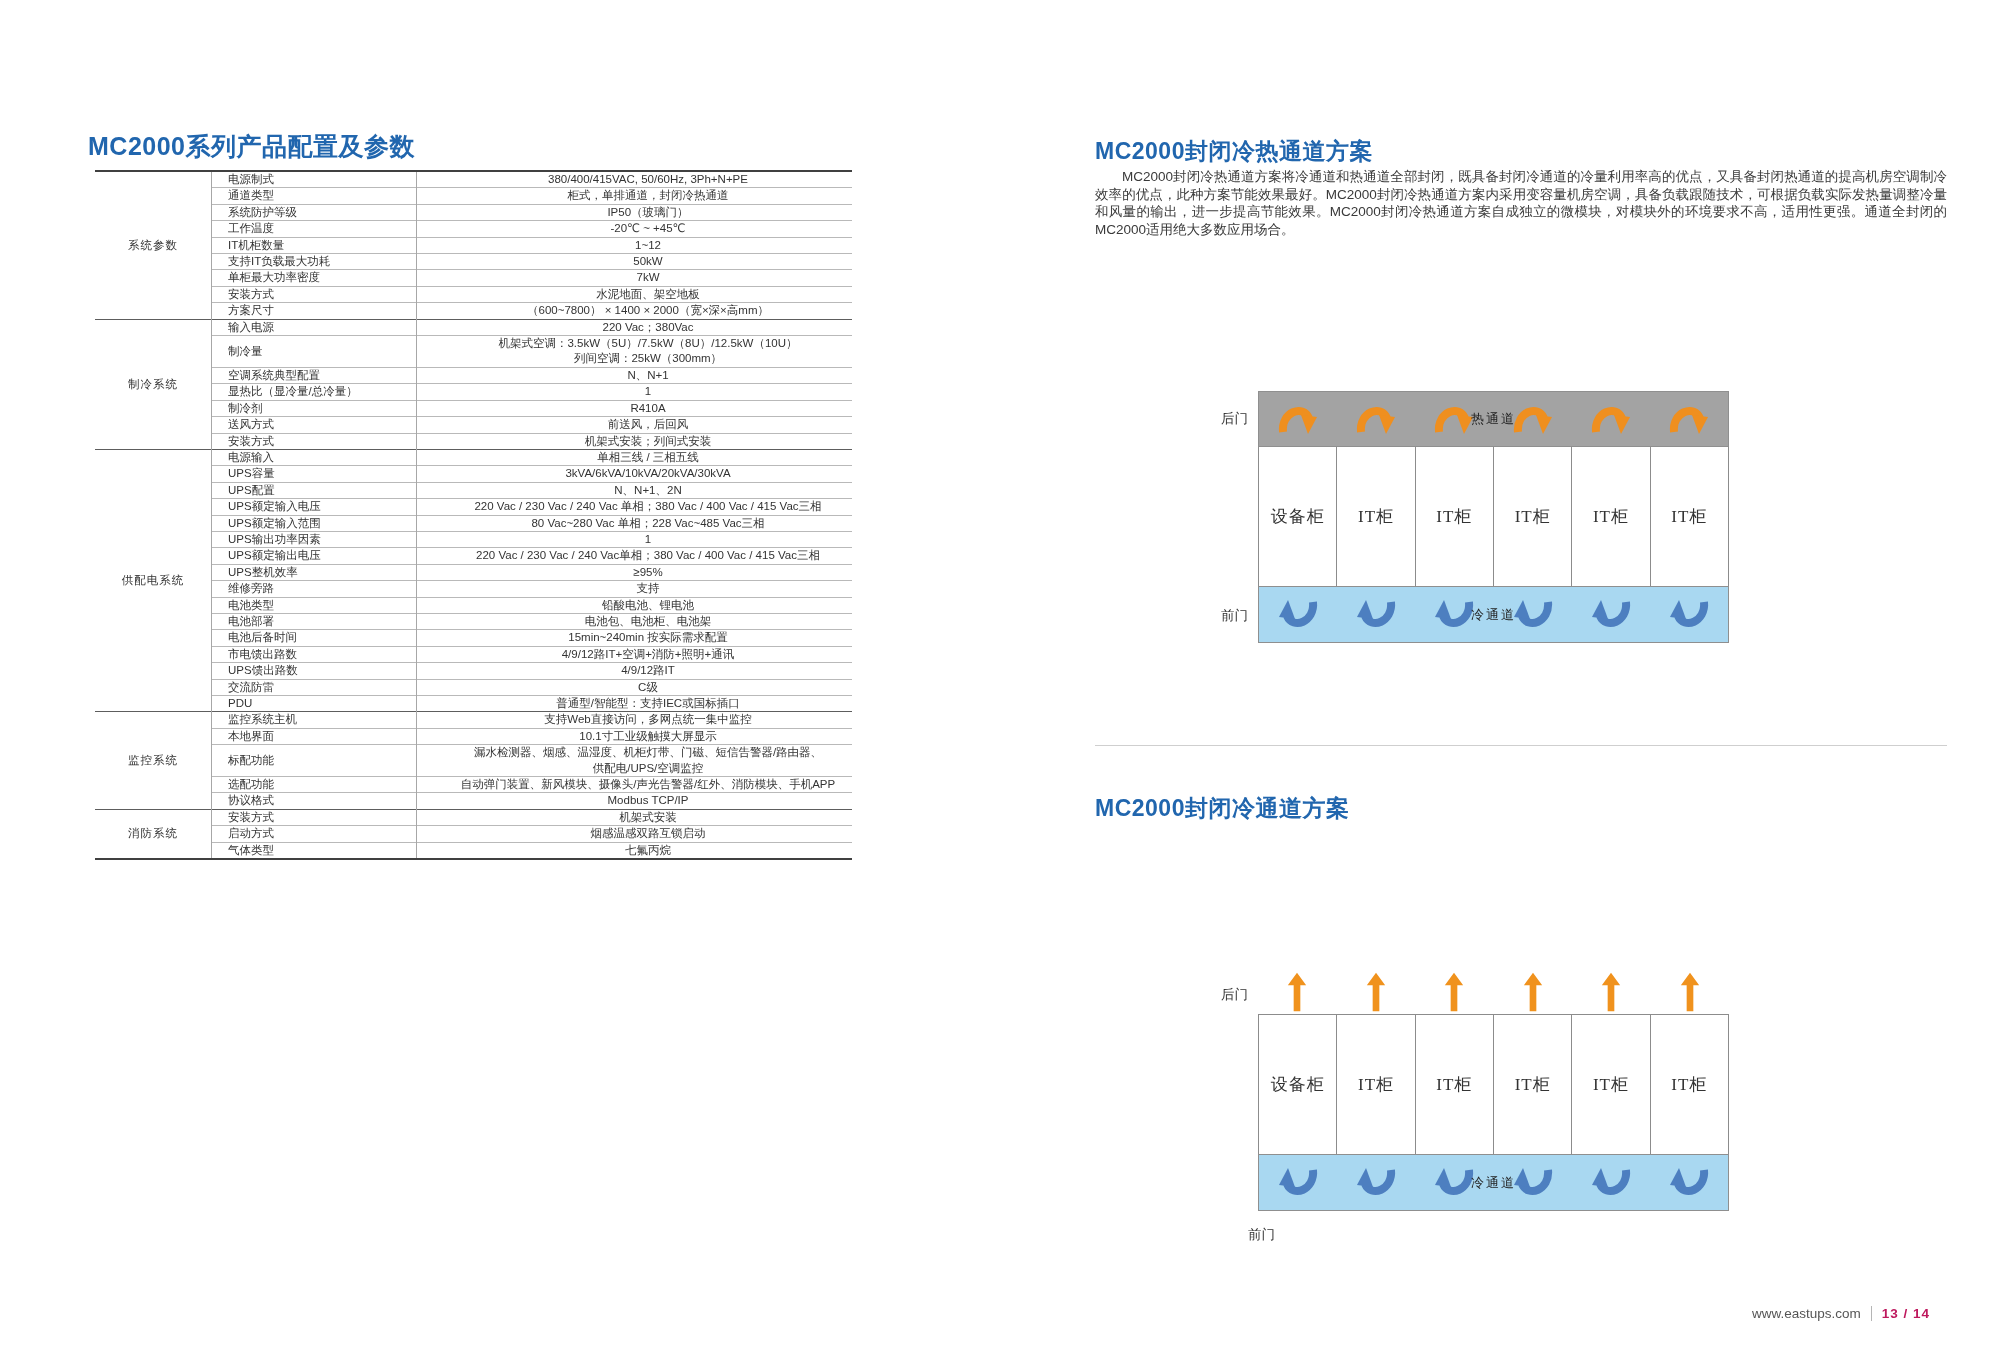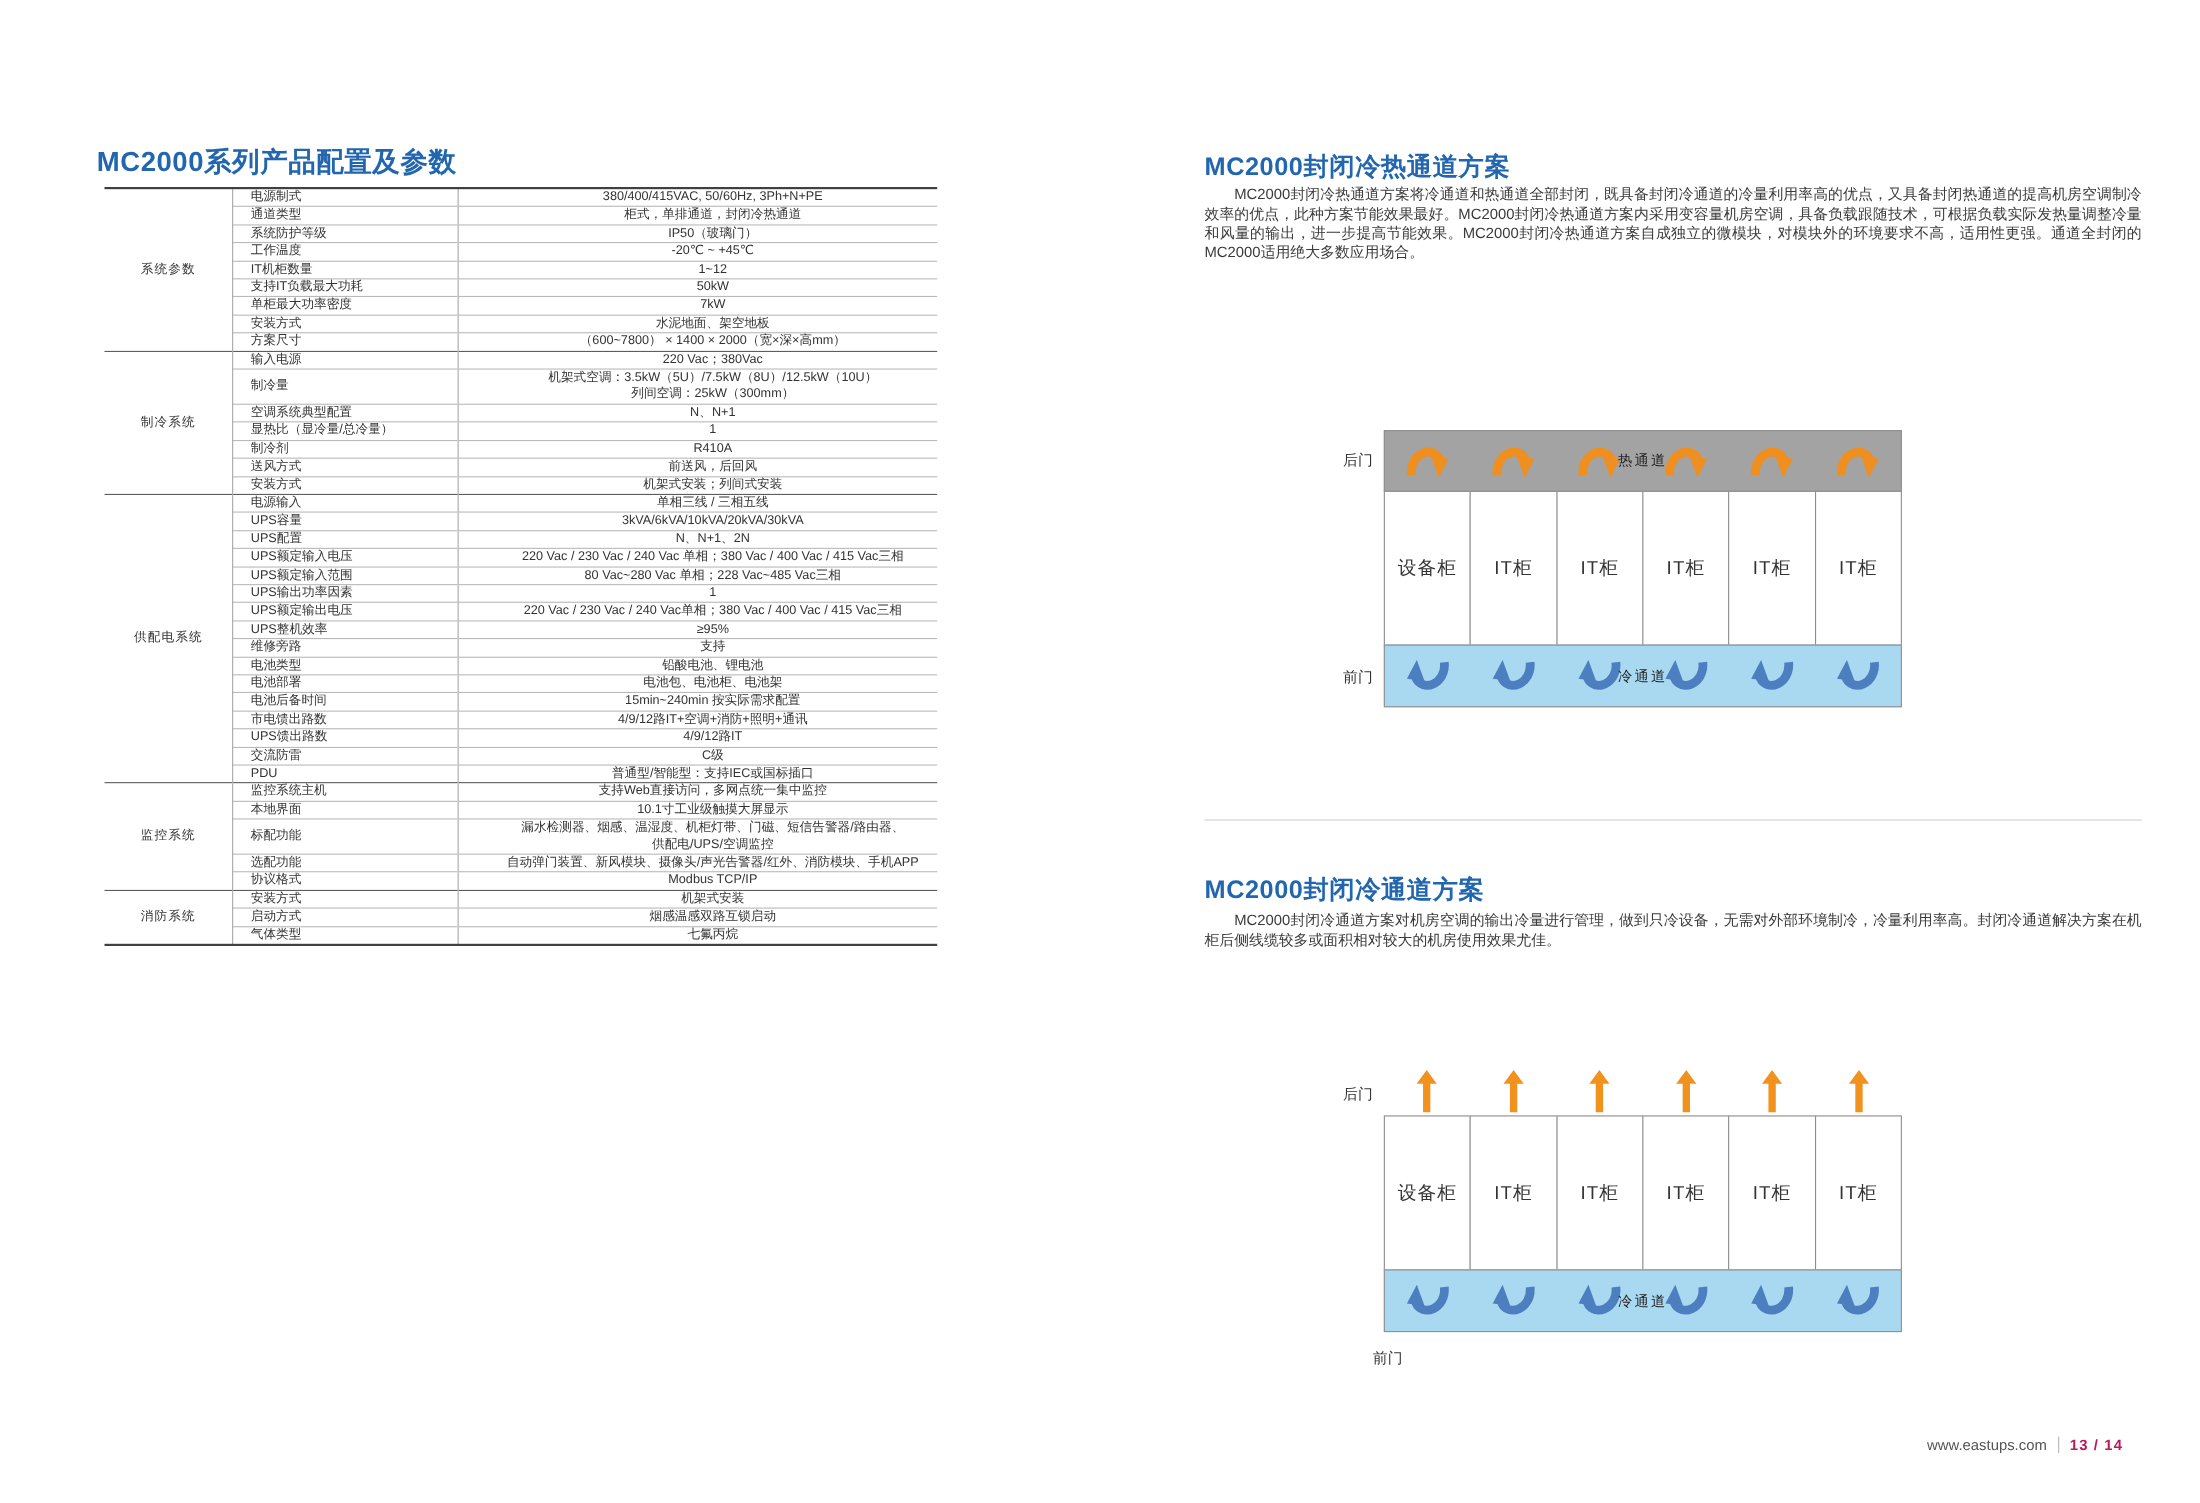--- a/index.html
+++ b/index.html
@@ -17,21 +17,21 @@
   #spec-table td.group{width:104px;text-align:center;border-right:1px solid #a7a7a7;letter-spacing:1px;}
   #spec-table td.k{width:182px;text-align:left;padding-left:16px;border-right:1px solid #a7a7a7;}
   #spec-table td.v{text-align:center;white-space:pre-line;padding-left:33px;}
 
   
   .sec-title{position:absolute;left:1095px;font-size:23px;font-weight:bold;color:#2166ae;letter-spacing:0.5px;}
   .sec-para{position:absolute;left:1095px;width:852px;font-size:13.5px;line-height:17.6px;color:#3a3a3a;
     text-align:justify;text-indent:2em;margin:0;}
   .divider{position:absolute;left:1095px;top:745px;width:852px;border-top:1px solid #cfcfcf;height:0;}
 
-  .diagram{position:absolute;left:1258px;width:471px;}
+  .diagram{position:absolute;left:1258px;width:471px;font-family:Liberation Serif, serif;}
   #diagram1{top:391px;}
   #diagram2{top:968px;}
   .band{position:relative;height:56px;border:1px solid #8f8f8f;box-sizing:border-box;}
   .band.hot{background:#a3a3a3;}
   .band.cold{background:#a9d8f1;height:57px;margin-top:-1px;}
   .cabs{display:flex;height:141px;margin-top:-1px;border-radius:16px;}
   .cab{flex:1;margin-left:-1px;border:1px solid #8c8c8c;background:#fff;display:flex;align-items:center;
     justify-content:center;font-size:17px;color:#333;letter-spacing:1px;}
   .cab:first-child{margin-left:0;}
   .arrow-row{position:absolute;left:0;top:0;right:0;bottom:0;display:flex;align-items:center;justify-content:space-around;}
@@ -303,21 +303,20 @@
             <polygon points="23,13 39,15 30,32" fill="currentColor"></polygon>
           </svg>
         </div>
       <span class="aisle-label">冷通道</span>
     </div>
   </div>
 
   <div class="divider"></div>
 
   <div class="sec-title" style="top:793px;">MC2000封闭冷通道方案</div>
-  <p class="sec-para" style="top:828px;">MC2000封闭冷通道方案对机房空调的输出冷量进行管理，做到只冷设备，无需对外部环境制冷，冷量利用率高。封闭冷通道解决方案在机柜后侧线缆较多或面积相对较大的机房使用效果尤佳。</p>
 
   <div class="diagram" id="diagram2">
     <span class="door rear">后门</span>
     <span class="door front">前门</span>
     <div class="uparrows">
         <svg viewBox="0 0 24 46" class="arr up up">
           <polygon points="12,0 23,15 16,15 16,46 8,46 8,15 1,15" fill="currentColor"></polygon>
         </svg>
         <svg viewBox="0 0 24 46" class="arr up up">
           <polygon points="12,0 23,15 16,15 16,46 8,46 8,15 1,15" fill="currentColor"></polygon>

